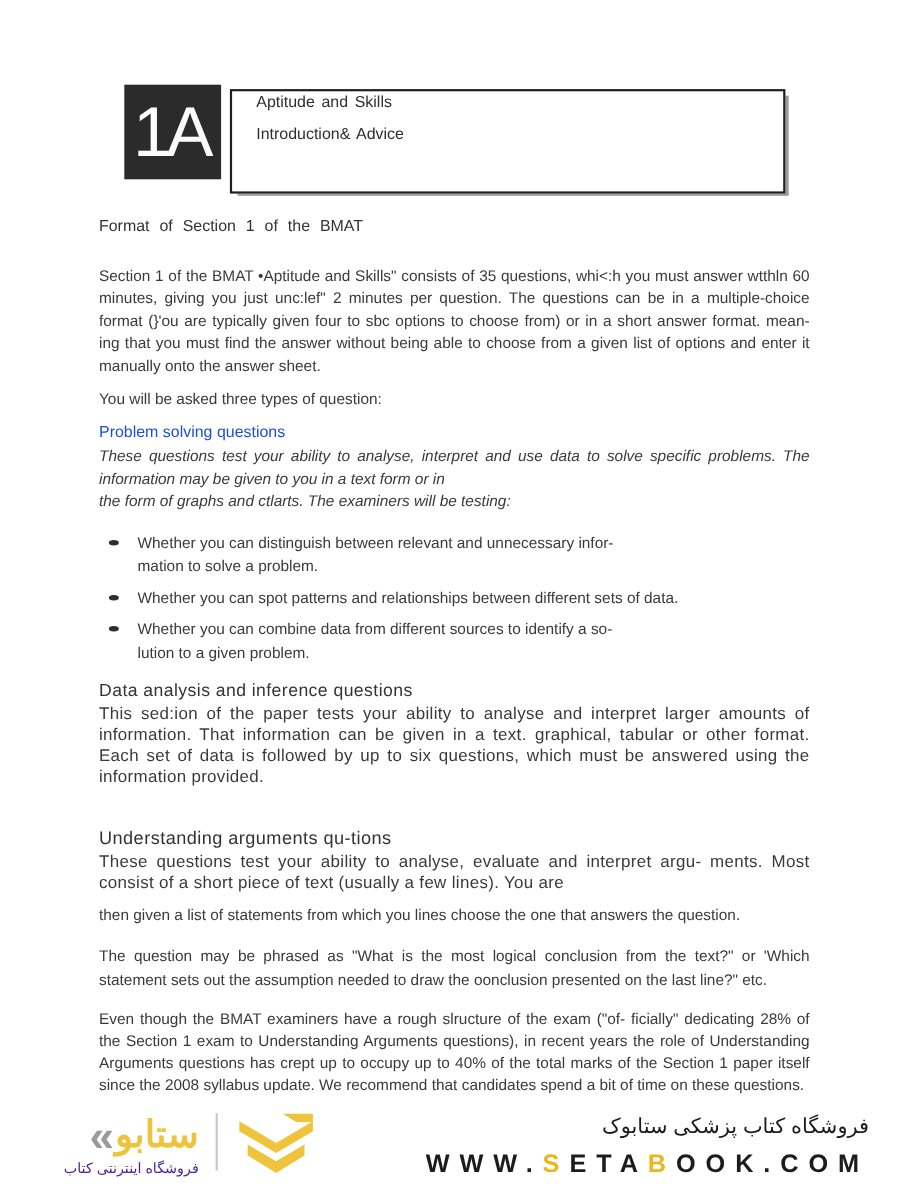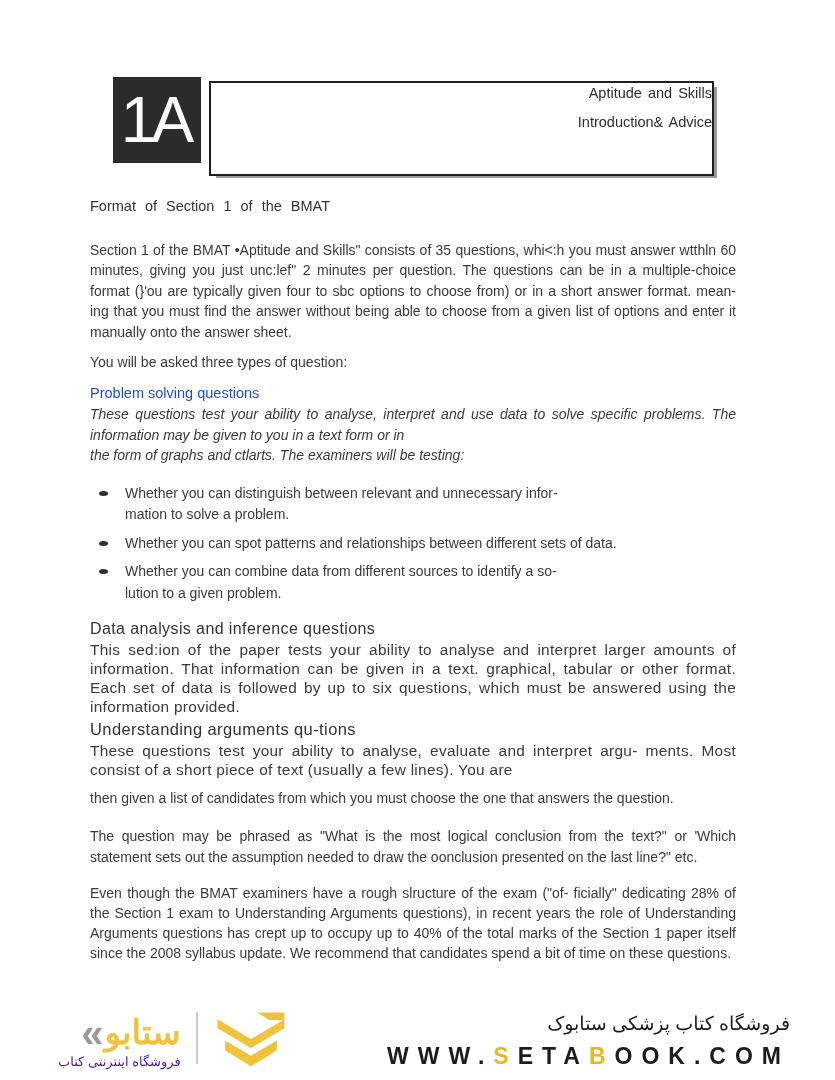--- a/index.html
+++ b/index.html
@@ -4,21 +4,21 @@
 <style>
   * { margin:0; padding:0; box-sizing:border-box; }
   html,body { background:#ffffff; }
   body { font-family:"Liberation Sans", sans-serif; color:#3a3a3a; }
   .page {
     position:relative; width:835px; height:1080px; background:#ffffff;
     overflow:hidden; margin:0 auto;
   }
 
   
-  .chapter-header { position:absolute; top:77px; left:113px; display:flex;text-align:right; }
+  .chapter-header { position:absolute; top:77px; left:113px; display:flex; }
   .badge {
     width:88px; height:86px; background:#2b2b2b; color:#fbfbfb;
     display:flex; align-items:center; justify-content:center;
     font-size:64px; font-weight:500; letter-spacing:-5px; padding-right:4px;
   }
   .title-box {
     margin-left:8px; margin-top:4px; width:505px; height:95px;
     border:2px solid #1f1f1f; background:#ffffff;
     box-shadow:5px 4px 0 -2px #9b9b9b;
     padding:2px 0 0 22px;
@@ -38,21 +38,21 @@
   .ps-body { margin-top:3px;font-style:italic; }
   .bullets { list-style:none; margin-top:17px; }
   .bullets li { display:flex; gap:17px; margin-bottom:7px; padding-left:9px; }
   .bullet {
     flex:0 0 auto; width:9px; height:5px; border-radius:50%;
     background:#2e2e2e; margin-top:8px;
   }
   .bullets li .b-text { font-size:14px; line-height:21.5px; }
   .big-title { font-size:16px; letter-spacing:.4px; color:#333; font-weight:400; margin-top:16px; }
   .big-body { font-size:15.4px; line-height:19px; letter-spacing:.3px; margin-top:2px; }
-  .und-title { font-size:16.5px; letter-spacing:.4px; color:#333; font-weight:400; margin-top:4px; }
+  .und-title { font-size:16.5px; letter-spacing:.4px; color:#333; font-weight:400; margin-top:37px; }
   .und-small { margin-top:9px; line-height:20.5px; }
   .phrasing { margin-top:17px; line-height:21px; }
   .final { margin-top:15px; line-height:20.2px; }
 
   
   .footer {
     position:absolute; left:0; right:0; top:1002px; height:78px;
     display:flex; align-items:center; justify-content:space-between;
     padding:0 45px 0 58px;
   }
@@ -112,21 +112,21 @@
         <span class="b-text pre">Whether you can combine data from different sources to identify a so-
 lution to a given problem.</span>
       </li>
     </ul>
 
     <h3 class="big-title">Data analysis and inference questions</h3>
     <p class="para j big-body">This sed:ion of the paper tests your ability to analyse and interpret larger amounts of information. That information can be given in a text. graphical, tabular or other format. Each set of data is followed by up to six questions, which must be answered using the information provided.</p>
 
     <h3 class="und-title">Understanding arguments qu-tions</h3>
     <p class="para j big-body">These questions test your ability to analyse, evaluate and interpret argu- ments. Most consist of a short piece of text (usually a few lines). You are</p>
-    <p class="para j und-small">then given a list of candidates from which you must choose the one that answers the question.</p>
+    <p class="para j und-small">then given a list of statements from which you lines choose the one that answers the question.</p>
 
     <p class="para j phrasing">The question may be phrased as "What is the most logical conclusion from the text?" or 'Which statement sets out the assumption needed to draw the oonclusion presented on the last line?" etc.</p>
 
     <p class="para j final">Even though the BMAT examiners have a rough slructure of the exam ("of- ficially" dedicating 28% of the Section 1 exam to Understanding Arguments questions), in recent years the role of Understanding Arguments questions has crept up to occupy up to 40% of the total marks of the Section 1 paper itself since the 2008 syllabus update. We recommend that candidates spend a bit of time on these questions.</p>
   </main>
 
   <footer class="footer">
     <div class="logo-group">
       <div class="wordmark-col">
         <div class="wordmark">

